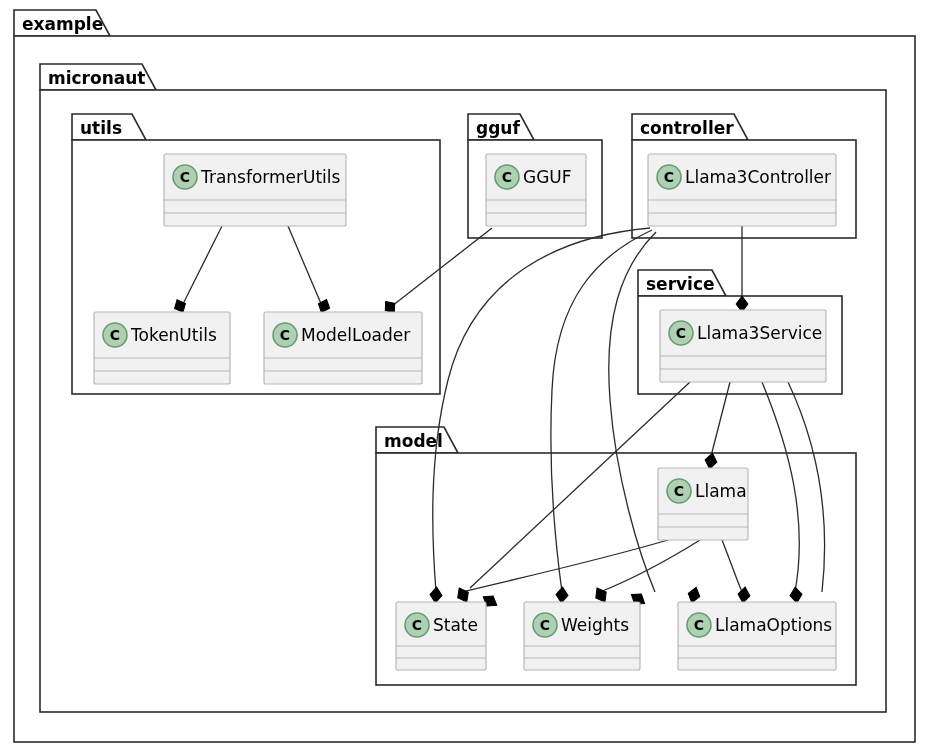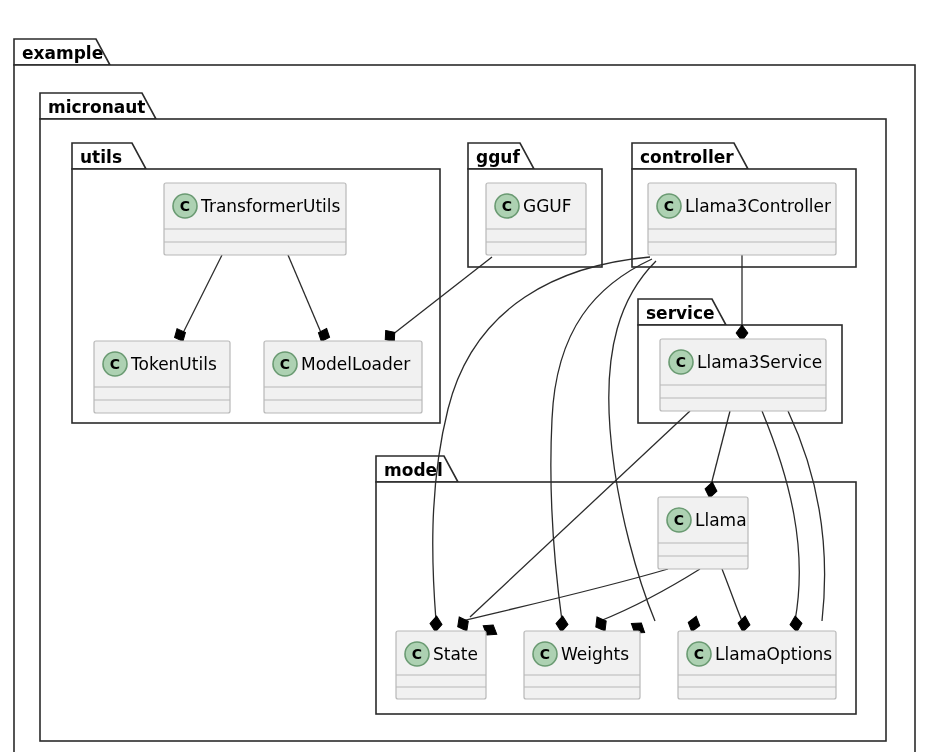--- a/index.html
+++ b/index.html
@@ -10,21 +10,20 @@
   body {
     width: 932px;
     height: 752px;
     font-family: "DejaVu Sans", sans-serif;
     overflow: hidden;
   }
   #diagram-root {
     position: relative;
     width: 932px;
     height: 624px;
-    margin-top: 29px;
   }
   svg.uml {
     display: block;
     width: 932px;
     height: 752px;
   }
   .pkg-rect {
     fill: #FFFFFF;
     stroke: #2B2B2B;
     stroke-width: 1.6;

